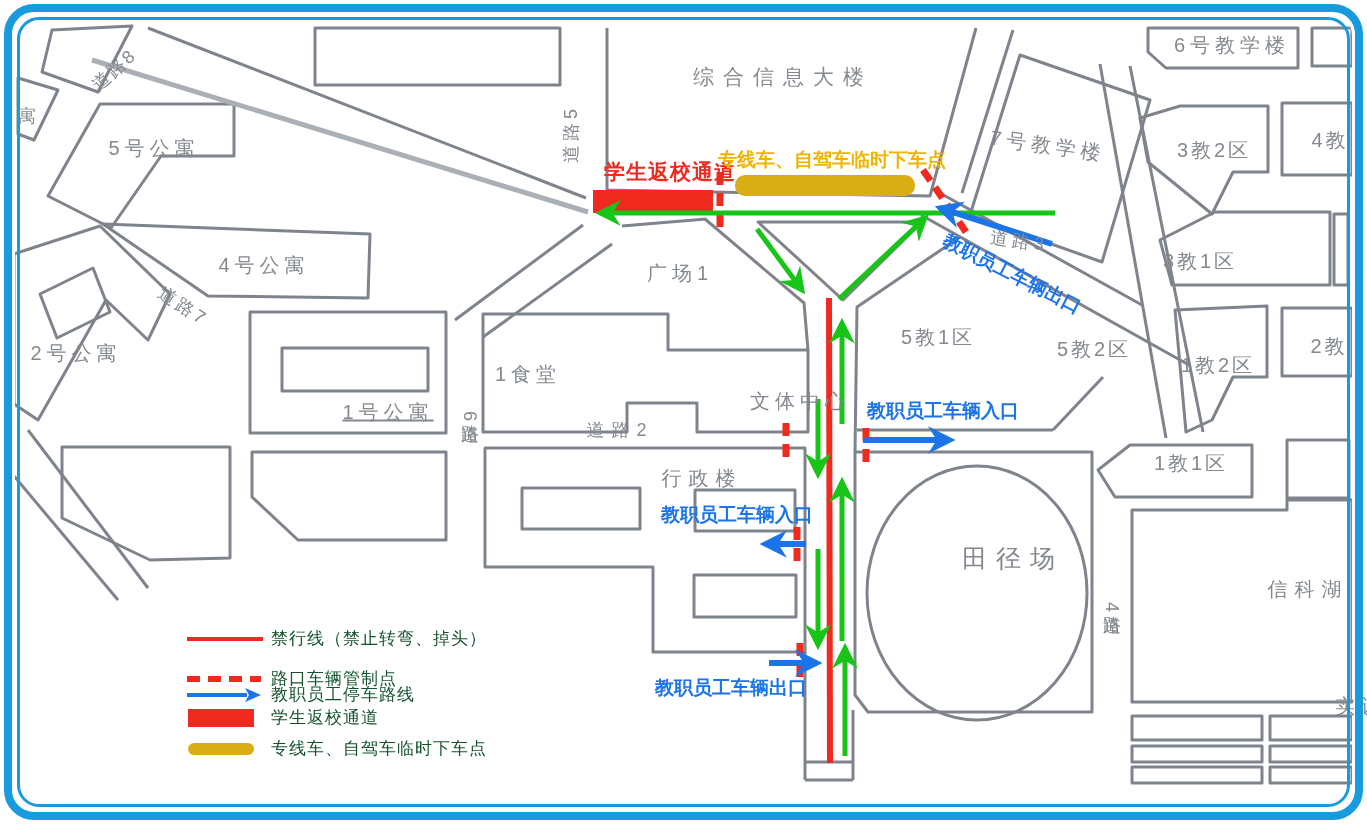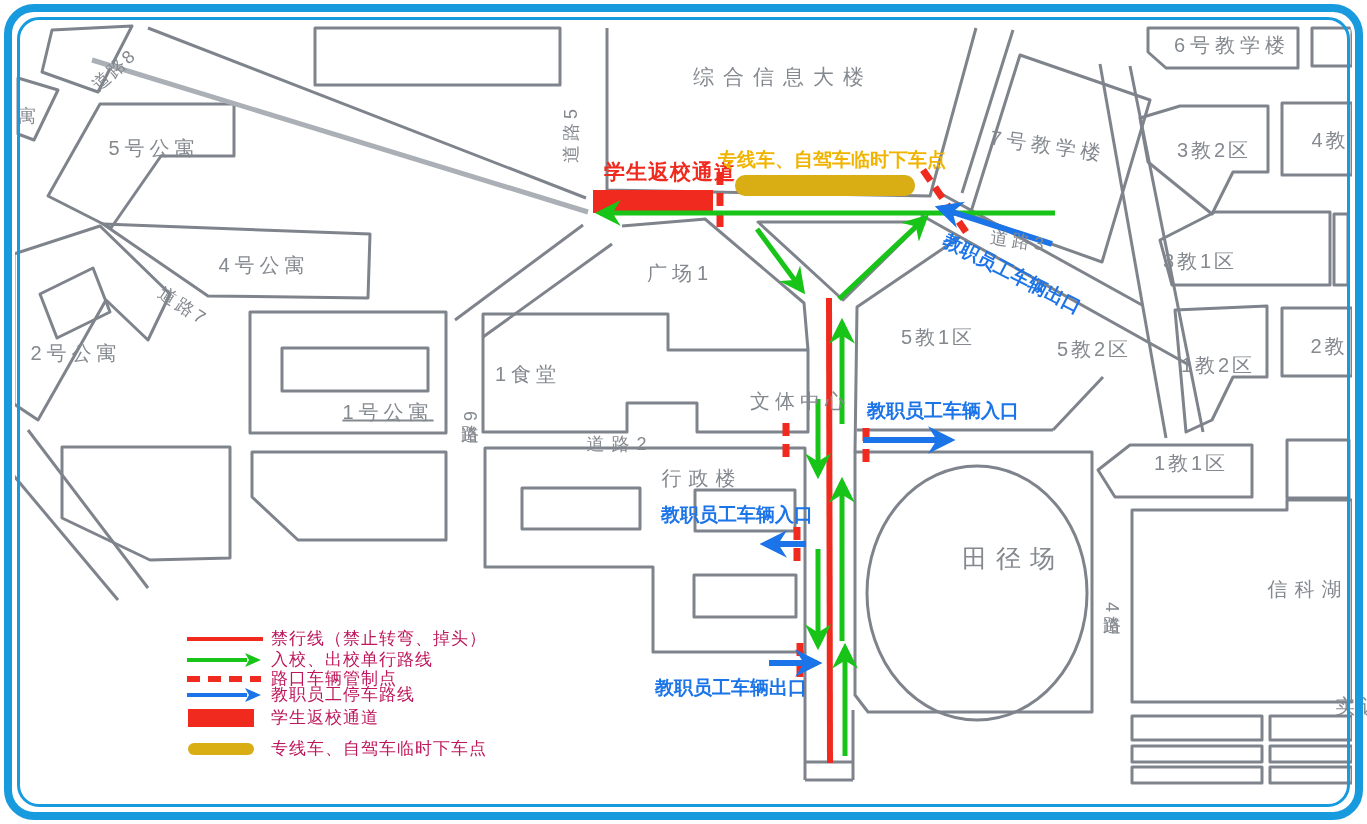--- a/index.html
+++ b/index.html
@@ -16,21 +16,21 @@
        font-size:20px;z-index:10;}
   .lbl-v{position:absolute;transform:translate(-50%,-50%);white-space:nowrap;color:#84898f;
        font-size:18px;writing-mode:vertical-rl;z-index:10;}
   .ann{position:absolute;transform:translate(-50%,-50%);white-space:nowrap;font-weight:bold;z-index:12;}
   .red-t{color:#f02a1e;}
   .gold-t{color:#f0b400;}
   .blue-t{color:#1b74e8;}
   
   .lrow{position:absolute;display:flex;align-items:center;z-index:12;}
   .lswatch{width:86px;flex:0 0 86px;display:flex;align-items:center;}
-  .ltext{color:#be185d;font-size:17px;letter-spacing:1px;white-space:nowrap;}
+  .ltext{color:#14532d;font-size:17px;letter-spacing:1px;white-space:nowrap;}
 </style>
 </head>
 <body>
 
 <div id="stage">
 
   <div id="mapclip">
   <svg id="mapsvg" width="1367" height="824" viewBox="0 0 1367 824">
     <defs>
       <marker id="mg" viewBox="0 0 10 10" refX="8" refY="5" markerWidth="5.2" markerHeight="5.2" orient="auto-start-reverse">
@@ -172,48 +172,39 @@
   <span class="lbl" style="left:702px;top:478px;letter-spacing:7px;">行政楼</span>
   <span class="lbl" style="left:1013px;top:558px;font-size:25px;letter-spacing:9px;">田径场</span>
   <span class="lbl" style="left:1308px;top:589px;letter-spacing:7px;">信科湖</span>
   <span class="lbl" style="left:1318px;top:706px;letter-spacing:6px;margin-left:43px;">实训</span>
   <span class="lbl" style="left:27px;top:116px;font-size:18px;">寓</span>
 
   <span class="lbl" style="left:114px;top:70px;font-size:18px;transform:translate(-50%,-50%) rotate(-42deg);letter-spacing:2px;">道路8</span>
   <span class="lbl" style="left:571px;top:134px;font-size:18px;transform:translate(-50%,-50%) rotate(-90deg);letter-spacing:4px;">道路5</span>
   <span class="lbl" style="left:183px;top:306px;font-size:18px;transform:translate(-50%,-50%) rotate(33deg);letter-spacing:3px;">道路7</span>
   <span class="lbl-v" style="left:470px;top:416px;">道路6</span>
-  <span class="lbl" style="left:620px;top:444px;font-size:18px;letter-spacing:7px;">道路2</span>
+  <span class="lbl" style="left:620px;top:430px;font-size:18px;letter-spacing:7px;">道路2</span>
   <span class="lbl" style="left:1019px;top:241px;font-size:18px;transform:translate(-50%,-50%) rotate(8deg);letter-spacing:4px;">道路3</span>
   <span class="lbl-v" style="left:1112px;top:607px;">道路4</span>
 
   <span class="ann red-t" style="left:670px;top:172px;font-size:21px;letter-spacing:1px;">学生返校通道</span>
   <span class="ann gold-t" style="left:832px;top:160px;font-size:19px;">专线车、自驾车临时下车点</span>
   <span class="ann blue-t" style="left:1012px;top:274px;font-size:19px;transform:translate(-50%,-50%) rotate(27deg);">教职员工车辆出口</span>
   <span class="ann blue-t" style="left:943px;top:411px;font-size:19px;">教职员工车辆入口</span>
   <span class="ann blue-t" style="left:737px;top:515px;font-size:19px;">教职员工车辆入口</span>
   <span class="ann blue-t" style="left:731px;top:688px;font-size:19px;">教职员工车辆出口</span>
 
   <div class="lrow" style="left:185px;top:627px;">
     <span class="lswatch">
       <svg width="80" height="18">
           <line x1="2" y1="9" x2="78" y2="9" stroke="#f02a1e" stroke-width="4"></line>
         </svg>
     </span>
     <span class="ltext">禁行线（禁止转弯、掉头）</span>
   </div>
-  <div class="lrow" style="left:185px;top:648px;">
-    <span class="lswatch">
-      <svg width="80" height="20">
-          <line x1="2" y1="10" x2="62" y2="10" stroke="#17c417" stroke-width="4"></line>
-          <path d="M60,3 L76,10 L60,17 L64,10 Z" fill="#17c417"></path>
-        </svg>
-    </span>
-    <span class="ltext">入校、出校单行路线</span>
-  </div>
   <div class="lrow" style="left:185px;top:667px;">
     <span class="lswatch">
       <svg width="80" height="18">
           <line x1="2" y1="9" x2="76" y2="9" stroke="#f02a1e" stroke-width="6" stroke-dasharray="13 8"></line>
         </svg>
     </span>
     <span class="ltext">路口车辆管制点</span>
   </div>
   <div class="lrow" style="left:185px;top:683px;">
     <span class="lswatch">

